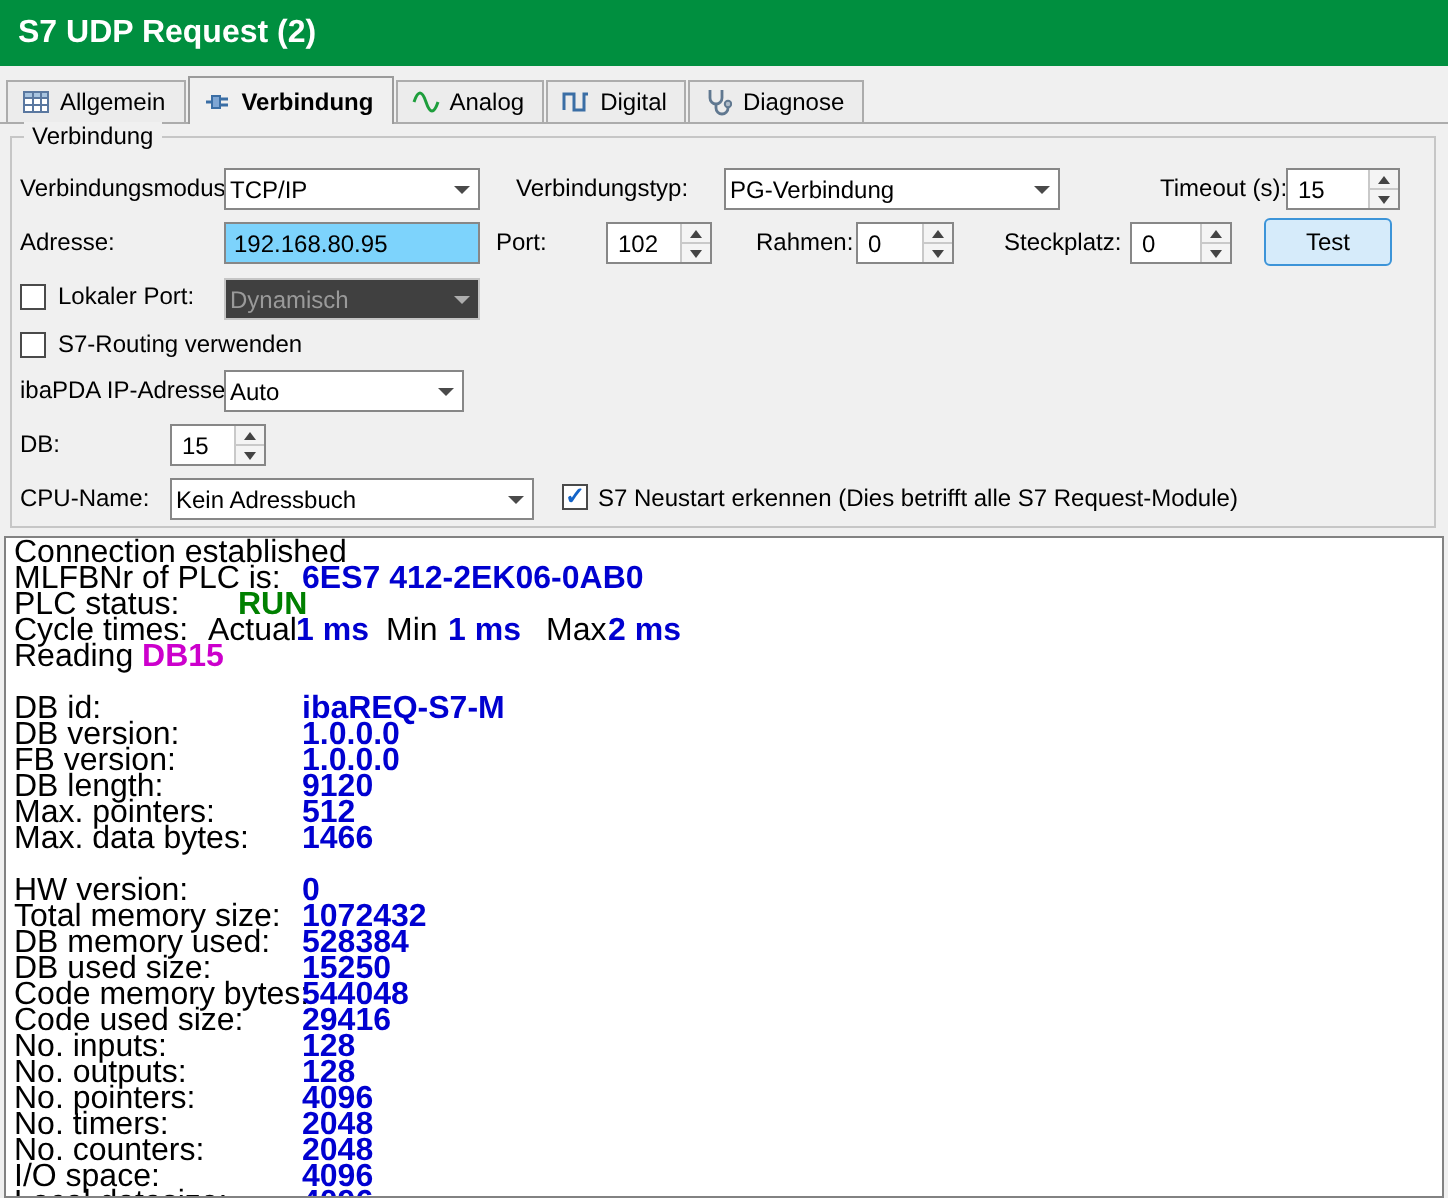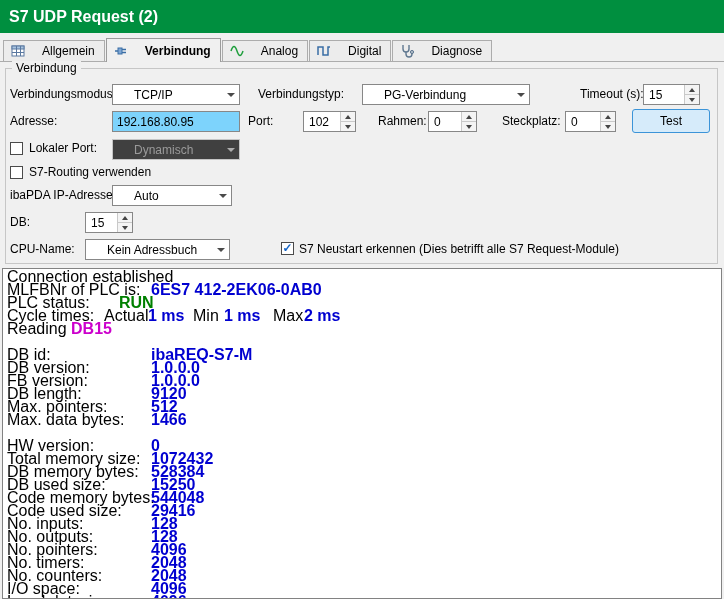--- a/index.html
+++ b/index.html
@@ -10,39 +10,39 @@
   
   .titlebar { position:absolute; left:0; top:0; width:724px; height:33px;
     background:var(--header-green,#008F3F); color:#fff; font-size:16px; font-weight:bold;
     line-height:33px; padding-left:9px; }
 
   
   .tabbar { position:absolute; left:0; top:38px; width:724px; height:24px;
     display:flex; align-items:flex-end; padding-left:3px; z-index:2; }
   .tabline { position:absolute; left:0; top:61px; width:724px; height:0;
     border-top:1px solid #ACACAC; z-index:1; }
-  .tab { display:flex; align-items:center; gap:17px; height:21px; padding:0 9px 0 7px;
+  .tab { display:flex; align-items:center; gap:5px; height:21px; padding:0 9px 0 7px;
     background:#ECECEC; border:1px solid #ACACAC; border-bottom:none; margin-right:1px;
     margin-bottom:1px; font-size:12px; color:#000; cursor:default; position:relative; z-index:2;margin-top:24px; }
   .tab.active { height:24px; margin-bottom:0; background:#F0F0F0; font-weight:bold;
     border-color:#9B9B9B; z-index:3; }
   .ticon { display:inline-flex; width:14px; height:14px; }
 
   
   .groupbox { position:absolute; left:5px; top:68px; width:713px; height:196px;
     border:1px solid #C6C6C6; }
   .legend { position:absolute; left:12px; top:61px; background:#F0F0F0; padding:0 4px;
     font-size:12px; color:#000; z-index:2; }
 
   .lbl { position:absolute; font-size:12px; color:#000; white-space:nowrap; line-height:15px; }
 
   
   .combo { position:absolute; height:21px; background:#fff; border:1px solid #878787;
     display:flex; align-items:center; cursor:default; }
-  .combo .val { flex:1; font-size:12px; padding-left:21px; white-space:nowrap; overflow:hidden; }
+  .combo .val { flex:1; font-size:12px; padding-left:2px; white-space:nowrap; overflow:hidden; }
   .combo .dd { width:17px; height:100%; display:flex; align-items:center; justify-content:center; }
   .arr { width:0; height:0; border-left:4px solid transparent; border-right:4px solid transparent;
     border-top:4px solid #4A4A4A; }
   .combo.disabled { background:#404040; border-color:#C5C5C5; }
   .combo.disabled .val { color:#9A9A9A; }
   .combo.disabled .arr { border-top-color:#ADADAD; }
 
   
   .spin { position:absolute; height:21px; background:#fff; border:1px solid #878787; display:flex; }
   .spin .val { flex:1; font-size:12px; padding:3px 0 0 5px; }
@@ -52,21 +52,21 @@
   .up-arr { width:0; height:0; border-left:3px solid transparent; border-right:3px solid transparent;
     border-bottom:4px solid #444; }
   .dn-arr { width:0; height:0; border-left:3px solid transparent; border-right:3px solid transparent;
     border-top:4px solid #444; }
 
   
   .textbox { position:absolute; height:21px; background:#7dd3fc; border:1px solid #878787;
     font-size:12px; padding:0 4px; font-family:inherit; color:#000; }
 
   
-  .btn-test { position:absolute; left:632px; top:109px; width:78px; height:24px;
+  .btn-test { position:absolute; left:632px; top:109px; width:64px; height:24px;
     background:#D6EBFA; border:1px solid var(--test-button-border,#3C94D8); border-radius:3px;
     font-size:12px; font-family:inherit; color:#000; cursor:default; }
 
   
   .cb { position:absolute; width:13px; height:13px; background:#fff; border:1px solid #4A4A4A;
     display:flex; align-items:center; justify-content:center; }
   .cb .tick { font-style:normal; font-weight:bold; font-size:12px; line-height:11px;
     color:#1464C8; margin-top:-1px; }
 
   
@@ -237,21 +237,21 @@
       <span class="sb">
           <i class="up-arr"></i>
         </span>
       <span class="sb">
           <i class="dn-arr"></i>
         </span>
     </span>
   </div>
 
   <span class="lbl" style="left:10px;top:242px">CPU-Name:</span>
-  <div class="combo" style="left:85px;top:239px;width:145px">
+  <div class="combo" style="left:85px;top:239px;width:182px">
     <span class="val">Kein Adressbuch</span>
     <span class="dd">
         <i class="arr"></i>
       </span>
   </div>
   <span class="cb checked" style="left:281px;top:242px">
     <i class="tick">✓</i>
   </span>
   <span class="lbl" style="left:299px;top:242px">S7 Neustart erkennen (Dies betrifft alle S7 Request-Module)</span>
 
@@ -264,21 +264,21 @@
       <div class="cline">&nbsp;</div>
       <div class="cline"><span class="seg black" style="display: inline-block; width: 144px;">DB id:</span><span class="seg blue">ibaREQ-S7-M</span></div>
       <div class="cline"><span class="seg black" style="display: inline-block; width: 144px;">DB version:</span><span class="seg blue">1.0.0.0</span></div>
       <div class="cline"><span class="seg black" style="display: inline-block; width: 144px;">FB version:</span><span class="seg blue">1.0.0.0</span></div>
       <div class="cline"><span class="seg black" style="display: inline-block; width: 144px;">DB length:</span><span class="seg blue">9120</span></div>
       <div class="cline"><span class="seg black" style="display: inline-block; width: 144px;">Max. pointers:</span><span class="seg blue">512</span></div>
       <div class="cline"><span class="seg black" style="display: inline-block; width: 144px;">Max. data bytes:</span><span class="seg blue">1466</span></div>
       <div class="cline">&nbsp;</div>
       <div class="cline"><span class="seg black" style="display: inline-block; width: 144px;">HW version:</span><span class="seg blue">0</span></div>
       <div class="cline"><span class="seg black" style="display: inline-block; width: 144px;">Total memory size:</span><span class="seg blue">1072432</span></div>
-      <div class="cline"><span class="seg black" style="display: inline-block; width: 144px;">DB memory bytes:</span><span class="seg blue">528384</span></div>
+      <div class="cline"><span class="seg black" style="display: inline-block; width: 144px;">DB memory used:</span><span class="seg blue">528384</span></div>
       <div class="cline"><span class="seg black" style="display: inline-block; width: 144px;">DB used size:</span><span class="seg blue">15250</span></div>
       <div class="cline"><span class="seg black" style="display: inline-block; width: 144px;">Code memory bytes:</span><span class="seg blue">544048</span></div>
       <div class="cline"><span class="seg black" style="display: inline-block; width: 144px;">Code used size:</span><span class="seg blue">29416</span></div>
       <div class="cline"><span class="seg black" style="display: inline-block; width: 144px;">No. inputs:</span><span class="seg blue">128</span></div>
       <div class="cline"><span class="seg black" style="display: inline-block; width: 144px;">No. outputs:</span><span class="seg blue">128</span></div>
       <div class="cline"><span class="seg black" style="display: inline-block; width: 144px;">No. pointers:</span><span class="seg blue">4096</span></div>
       <div class="cline"><span class="seg black" style="display: inline-block; width: 144px;">No. timers:</span><span class="seg blue">2048</span></div>
       <div class="cline"><span class="seg black" style="display: inline-block; width: 144px;">No. counters:</span><span class="seg blue">2048</span></div>
       <div class="cline"><span class="seg black" style="display: inline-block; width: 144px;">I/O space:</span><span class="seg blue">4096</span></div>
       <div class="cline"><span class="seg black" style="display: inline-block; width: 144px;">Local datasize:</span><span class="seg blue">4096</span></div>

